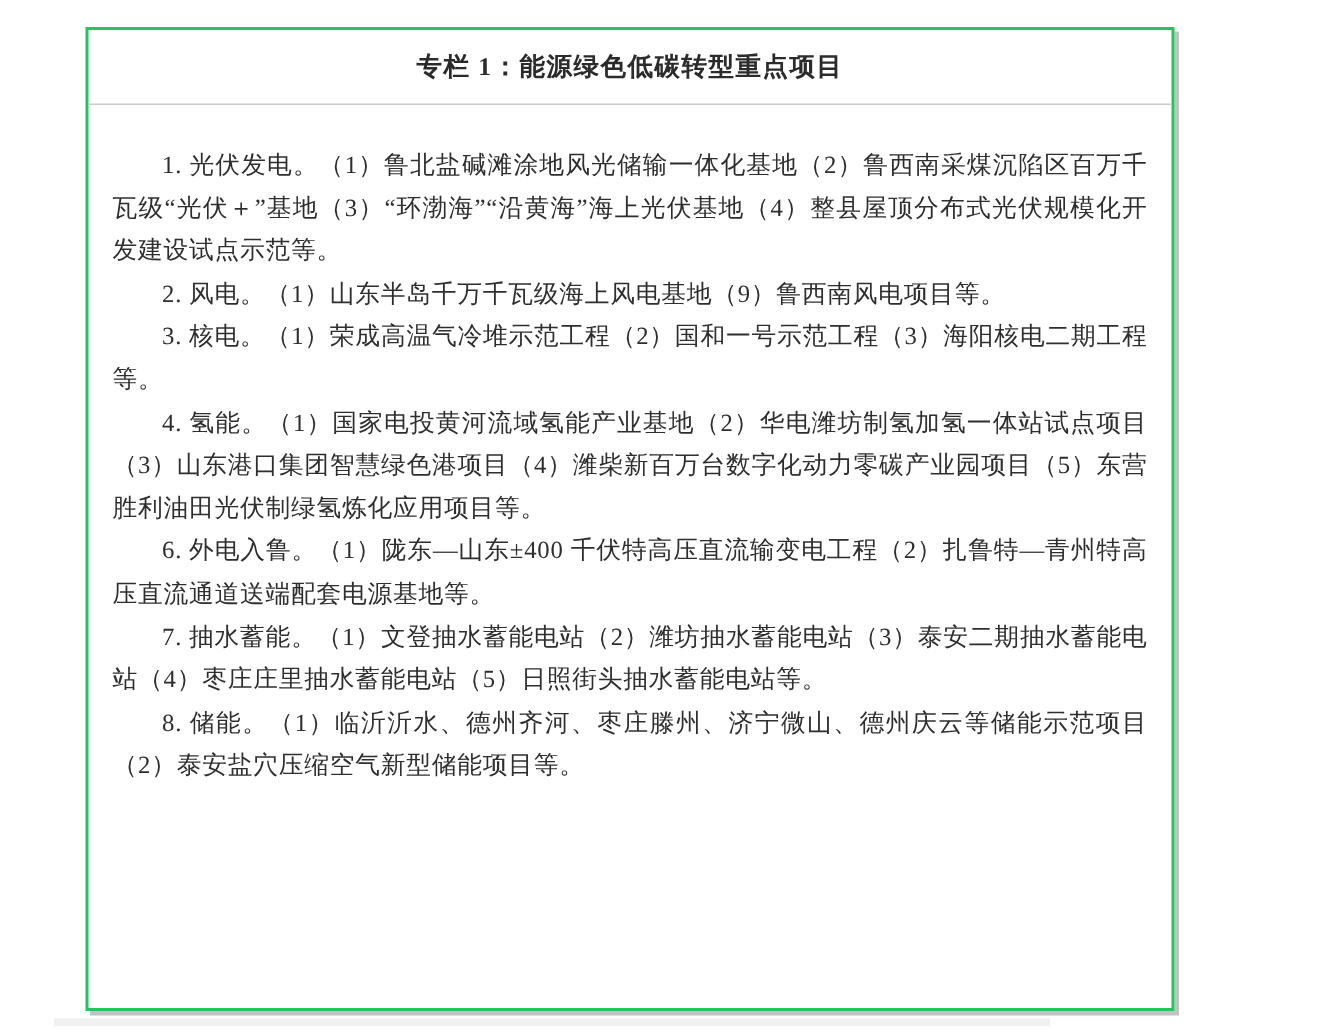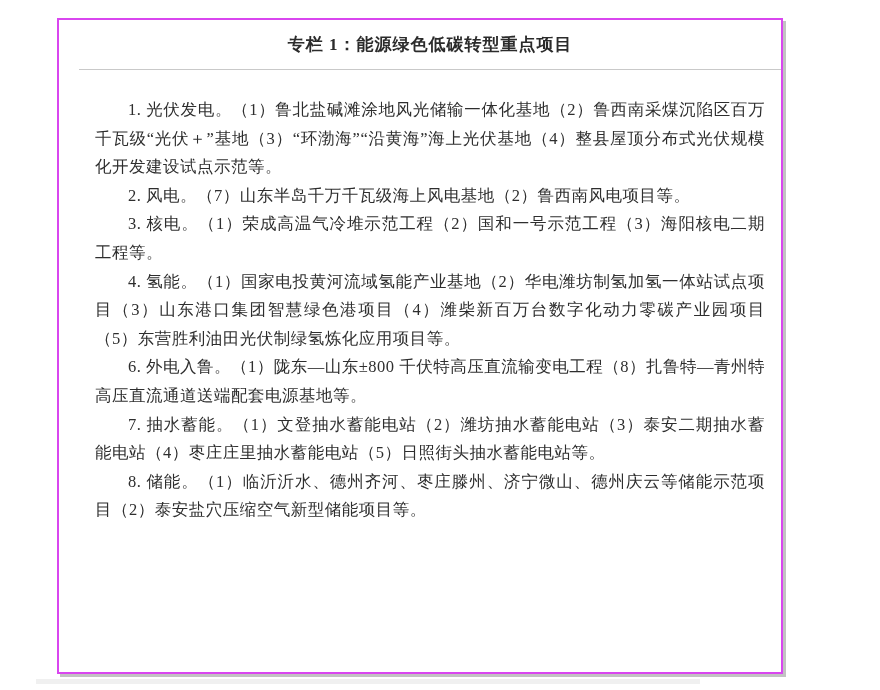--- a/index.html
+++ b/index.html
@@ -17,24 +17,23 @@
     height: 690px;
     background: #ffffff;
   }
   .callout-box {
     position: absolute;
     left: 57px;
     top: 18px;
     width: 726px;
     height: 656px;
     box-sizing: border-box;
-    border: 2px solid #d946ef;
+    border: 2px solid #22c55e;
     background: #ffffff;
     box-shadow: 3px 3px 0 #c2c2c2;
-    padding-left: 20px;
   }
   .box-header {
     box-sizing: border-box;
     height: 50px;
     border-bottom: 1px solid #c9c9c9;
     display: flex;
     align-items: center;
     justify-content: center;
   }
   .box-title {
@@ -72,22 +71,22 @@
 </head>
 <body>
 
 <div class="page">
   <div class="callout-box">
     <div class="box-header">
       <span class="box-title">专栏 1：能源绿色低碳转型重点项目</span>
     </div>
     <div class="box-body">
       <p>1. 光伏发电。（1）鲁北盐碱滩涂地风光储输一体化基地（2）鲁西南采煤沉陷区百万千瓦级“光伏＋”基地（3）“环渤海”“沿黄海”海上光伏基地（4）整县屋顶分布式光伏规模化开发建设试点示范等。</p>
-      <p>2. 风电。（7）山东半岛千万千瓦级海上风电基地（2）鲁西南风电项目等。</p>
+      <p>2. 风电。（1）山东半岛千万千瓦级海上风电基地（9）鲁西南风电项目等。</p>
       <p>3. 核电。（1）荣成高温气冷堆示范工程（2）国和一号示范工程（3）海阳核电二期工程等。</p>
       <p>4. 氢能。（1）国家电投黄河流域氢能产业基地（2）华电潍坊制氢加氢一体站试点项目（3）山东港口集团智慧绿色港项目（4）潍柴新百万台数字化动力零碳产业园项目（5）东营胜利油田光伏制绿氢炼化应用项目等。</p>
-      <p>6. 外电入鲁。（1）陇东—山东±800 千伏特高压直流输变电工程（8）扎鲁特—青州特高压直流通道送端配套电源基地等。</p>
+      <p>6. 外电入鲁。（1）陇东—山东±400 千伏特高压直流输变电工程（2）扎鲁特—青州特高压直流通道送端配套电源基地等。</p>
       <p>7. 抽水蓄能。（1）文登抽水蓄能电站（2）潍坊抽水蓄能电站（3）泰安二期抽水蓄能电站（4）枣庄庄里抽水蓄能电站（5）日照街头抽水蓄能电站等。</p>
       <p>8. 储能。（1）临沂沂水、德州齐河、枣庄滕州、济宁微山、德州庆云等储能示范项目（2）泰安盐穴压缩空气新型储能项目等。</p>
     </div>
   </div>
   <div class="page-edge-strip"></div>
 </div>
 
 </body></html>

